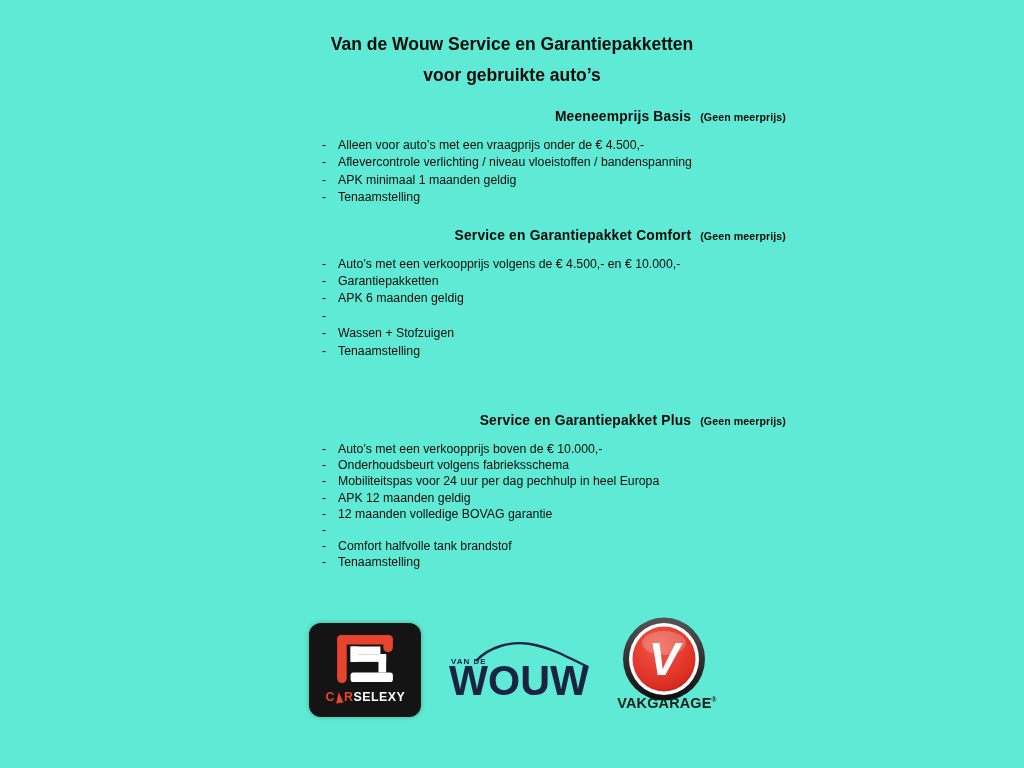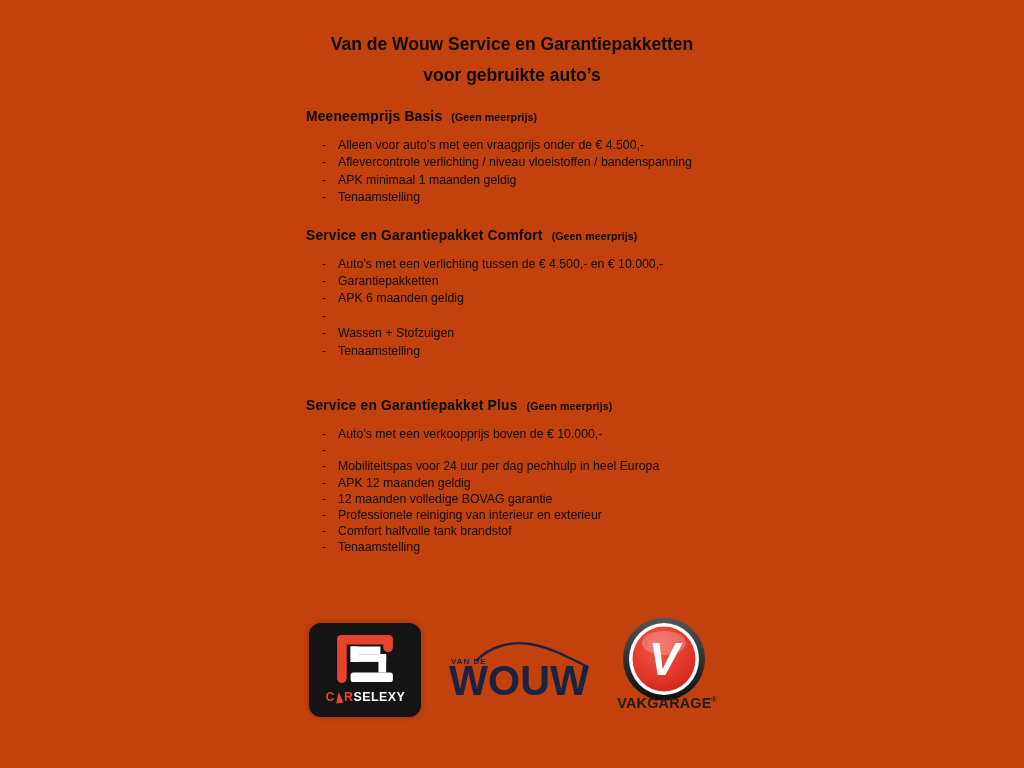--- a/index.html
+++ b/index.html
@@ -1,36 +1,36 @@
 <!DOCTYPE html>
 <html><head>
 <meta charset="utf-8">
 <style>
   html,body{margin:0;padding:0;background:#ffffff;}
   .page{
-    position:relative;width:1024px;height:768px;background:#c2410c;
+    position:relative;width:1024px;height:768px;background:#5eead4;
     font-family:"Liberation Sans", sans-serif;color:#000;overflow:hidden;
   }
   
   .title{
     position:absolute;top:29px;left:0;width:1024px;text-align:center;
     font-weight:bold;font-size:17.5px;line-height:30.5px;color:#0b0b0b;
   }
   
   .content{position:absolute;left:306px;top:109px;width:480px;}
   .section-heading{
     font-size:13.8px;font-weight:bold;margin:0;letter-spacing:.2px;color:#0b0b0b;
-    line-height:16px;white-space:nowrap;
+    line-height:16px;white-space:nowrap;text-align:right;
   }
   .section-note{font-size:10.6px;font-weight:bold;margin-left:9px;letter-spacing:.1px;}
   .bullets{list-style:none;margin:12px 0 0 0;padding:0;font-size:12.3px;color:#0d0d0d;}
   .bullets li{display:flex;line-height:17.4px;}
   .section:nth-of-type(3) .bullets li{line-height:16.2px;}
   .section + .section{margin-top:21px;}
-  .section:nth-of-type(3){margin-top:38px;}
+  .section:nth-of-type(3){margin-top:53px;}
   .dash{margin-left:16px;width:16px;flex:0 0 16px;}
   .item-text{white-space:nowrap;}
 
   
   .logo{position:absolute;}
   
   .carselexy{
     left:309px;top:623px;width:112px;height:94px;border-radius:12px;
     background:#141414;box-shadow:0 0 5px rgba(0,0,0,.28);
     display:flex;flex-direction:column;align-items:center;
@@ -93,21 +93,21 @@
         </ul>
     </div>
 
     <div class="section">
       <h3 class="section-heading">
         <span>Service en Garantiepakket Comfort</span><span class="section-note">(Geen meerprijs)</span>
       </h3>
       <ul class="bullets">
           <li>
             <span class="dash">-</span>
-            <span class="item-text">Auto’s met een verlichting tussen de € 4.500,- en € 10.000,-</span>
+            <span class="item-text">Auto’s met een verkoopprijs volgens de € 4.500,- en € 10.000,-</span>
           </li>
           <li>
             <span class="dash">-</span>
             <span class="item-text">Garantiepakketten</span>
           </li>
           <li>
             <span class="dash">-</span>
             <span class="item-text">APK 6 maanden geldig</span>
           </li>
           <li>
@@ -128,36 +128,36 @@
       <h3 class="section-heading">
         <span>Service en Garantiepakket Plus</span><span class="section-note">(Geen meerprijs)</span>
       </h3>
       <ul class="bullets">
           <li>
             <span class="dash">-</span>
             <span class="item-text">Auto’s met een verkoopprijs boven de € 10.000,-</span>
           </li>
           <li>
             <span class="dash">-</span>
+            <span class="item-text">Onderhoudsbeurt volgens fabrieksschema</span>
           </li>
           <li>
             <span class="dash">-</span>
             <span class="item-text">Mobiliteitspas voor 24 uur per dag pechhulp in heel Europa</span>
           </li>
           <li>
             <span class="dash">-</span>
             <span class="item-text">APK 12 maanden geldig</span>
           </li>
           <li>
             <span class="dash">-</span>
             <span class="item-text">12 maanden volledige BOVAG garantie</span>
           </li>
           <li>
             <span class="dash">-</span>
-            <span class="item-text">Professionele reiniging van interieur en exterieur</span>
           </li>
           <li>
             <span class="dash">-</span>
             <span class="item-text">Comfort halfvolle tank brandstof</span>
           </li>
           <li>
             <span class="dash">-</span>
             <span class="item-text">Tenaamstelling</span>
           </li>
         </ul>

